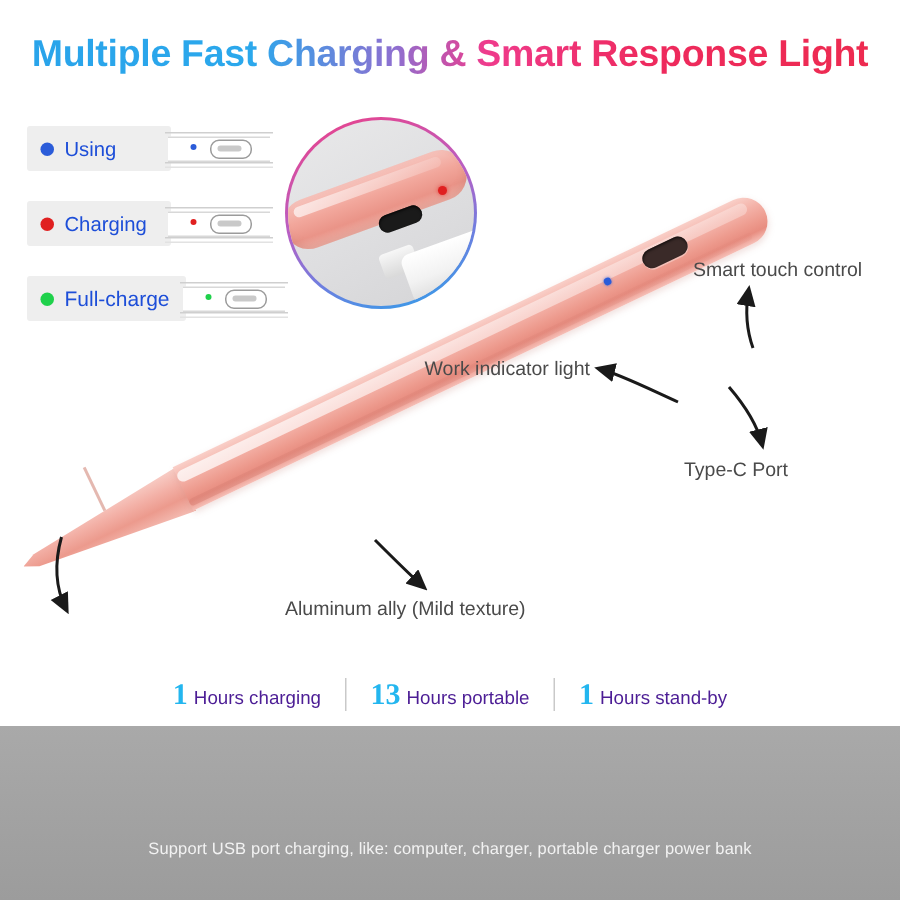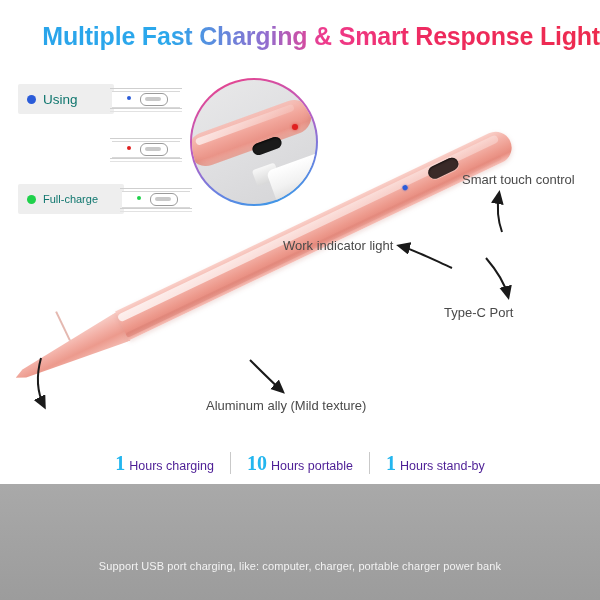--- a/index.html
+++ b/index.html
@@ -8,43 +8,43 @@
     background:#ffffff;
     font-family:"Liberation Sans", sans-serif;
     overflow:hidden;
     position:relative;
   }
   #root{position:relative;width:600px;height:600px;overflow:hidden;}
 
   
   .title{
     position:absolute;left:0;top:22px;width:600px;
-    text-align:right;
+    text-align:center;
     font-size:25px;font-weight:bold;
     letter-spacing:-0.2px;
     background:linear-gradient(90deg,#29a3ea 0%,#2ba8ec 28%,#8f6fd0 44%,#ef3b8c 54%,#ee2a5e 72%,#ed2b4e 100%);
     -webkit-background-clip:text;background-clip:text;
     -webkit-text-fill-color:transparent;color:transparent;
     white-space:nowrap;
   }
 
   
   .legend{position:absolute;left:18px;top:84px;width:168px;}
   .legend-row{position:relative;height:30px;margin-bottom:20px;}
   .legend-chip{
     position:absolute;left:0;top:0;height:30px;width:96px;
     background:#eeeeee;border-radius:2px;
     display:flex;align-items:center;padding-left:9px;box-sizing:border-box;
   }
   .legend-dot{width:9px;height:9px;border-radius:50%;flex:0 0 auto;}
   .legend-label{
-    font-size:13.5px;color:#0f766e;margin-left:7px;white-space:nowrap;
+    font-size:13.5px;color:#1d4ed8;margin-left:7px;white-space:nowrap;
     font-family:"Liberation Sans", sans-serif;
   }
-  .legend-label.wide{font-size:11px;}
+  .legend-label.wide{font-size:14px;}
 
   
   .legend-pen{
     position:absolute;left:92px;top:2px;width:72px;height:26px;
   }
   .pen-line{position:absolute;left:0;height:1px;background:#cfcfcf;width:72px;}
   .pen-line.l1{top:2px;}
   .pen-line.l2{top:22px;}
   .pen-line.l3{top:25px;background:#e2e2e2;}
   .pen-body{
@@ -157,23 +157,23 @@
     box-shadow:0 0 2px rgba(43,92,217,.8);
   }
 
   
   .callout{
     position:absolute;font-size:13px;color:#4a4a4a;white-space:nowrap;
     font-family:"Liberation Sans", sans-serif;
   }
   .c-smart{left:462px;top:172px;}
   .c-work{left:283px;top:238px;}
-  .c-typec{left:444px;top:305px;}
+  .c-typec{left:456px;top:305px;}
   .c-tip{left:17px;top:338px;}
-  .c-alu{left:206px;top:398px;}
+  .c-alu{left:190px;top:398px;}
 
   .arrow-svg{position:absolute;left:0;top:0;width:600px;height:600px;pointer-events:none;}
 
   
   .stats{
     position:absolute;left:0;top:448px;width:600px;height:30px;
     display:flex;align-items:center;justify-content:center;
   }
   .stat{display:flex;align-items:baseline;padding:0 16px;}
   .stat-num{
@@ -215,20 +215,24 @@
         <div class="pen-line l1"></div>
         <div class="pen-body"></div>
         <div class="pen-led" style="background:#2b5cd9"></div>
         <div class="pen-port"></div>
         <div class="pen-line l2"></div>
         <div class="pen-line l3"></div>
       </div>
     </div>
 
     <div class="legend-row">
+      <div class="legend-chip">
+        <span class="legend-dot" style="background:#e02020"></span>
+        <span class="legend-label">Charging</span>
+      </div>
       <div class="legend-pen">
         <div class="pen-line l1"></div>
         <div class="pen-body"></div>
         <div class="pen-led" style="background:#e02020"></div>
         <div class="pen-port"></div>
         <div class="pen-line l2"></div>
         <div class="pen-line l3"></div>
       </div>
     </div>
 
@@ -290,21 +294,21 @@
   <div class="callout c-typec">Type-C Port</div>
   <div class="callout c-alu">Aluminum ally (Mild texture)</div>
 
   <div class="stats">
     <div class="stat">
       <span class="stat-num">1</span>
       <span class="stat-txt">Hours charging</span>
     </div>
     <div class="stat-div"></div>
     <div class="stat">
-      <span class="stat-num">10</span>
+      <span class="stat-num">13</span>
       <span class="stat-txt">Hours portable</span>
     </div>
     <div class="stat-div"></div>
     <div class="stat">
       <span class="stat-num">1</span>
       <span class="stat-txt">Hours stand-by</span>
     </div>
   </div>
 
   <div class="footer">

